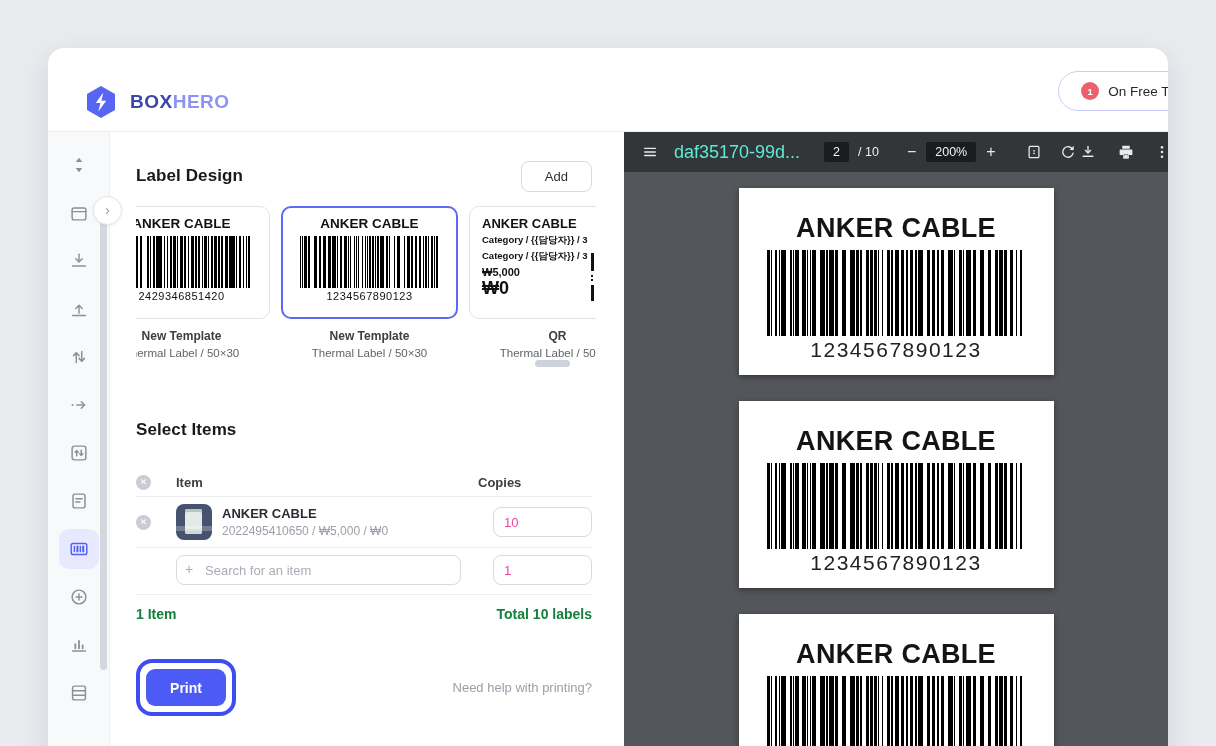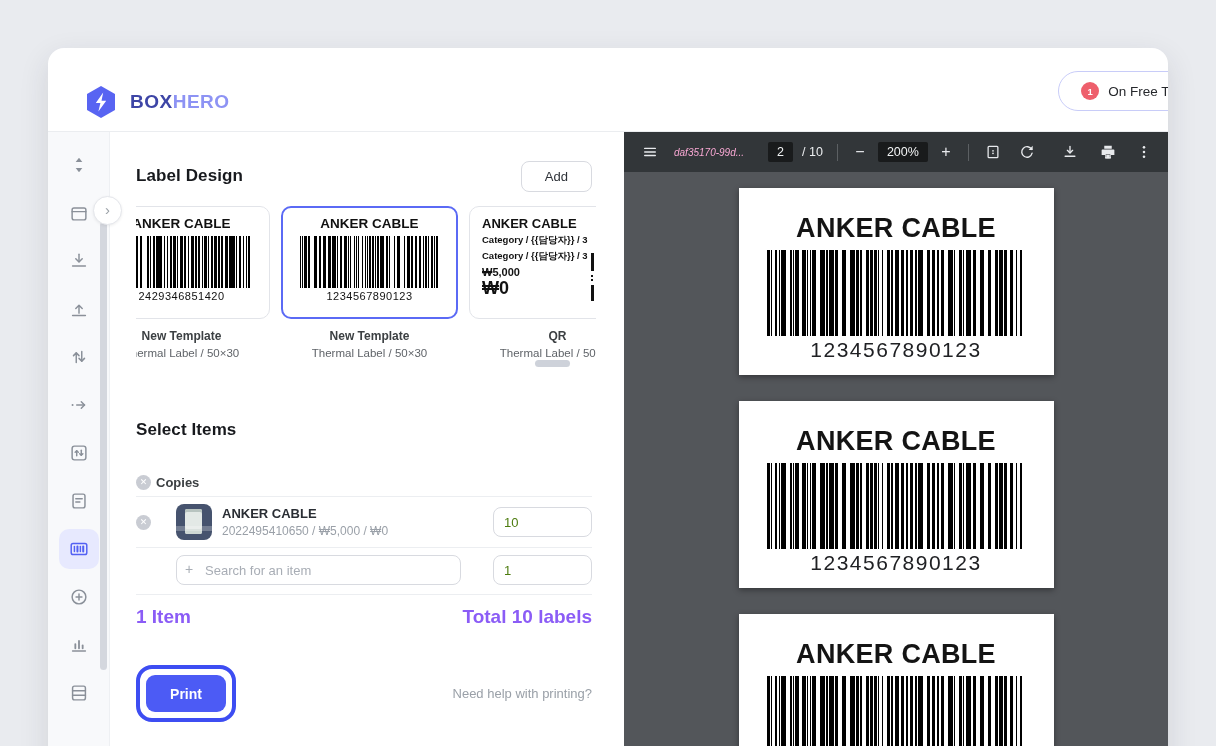--- a/index.html
+++ b/index.html
@@ -76,41 +76,41 @@
   .divider{height:1px;background:#eceef1;}
   .item-row{display:flex;align-items:center;height:50px;}
   .thumb{width:36px;height:36px;border-radius:8px;margin-left:20px;background:#46536e;position:relative;overflow:hidden;flex:none;}
   .thumb:before{content:"";position:absolute;left:9px;top:5px;width:17px;height:25px;background:#e3e9e6;border-radius:2px;box-shadow:inset 0 3px 0 #b8c4c0,inset 0 -5px 0 #cfd8d4;}
   .thumb:after{content:"";position:absolute;left:0;top:22px;width:36px;height:5px;background:rgba(255,255,255,.25);}
   .item-meta{flex:1;padding-left:10px;min-width:0;}
   .item-name{font-size:13px;font-weight:600;color:#2a2e34;}
   .item-sub{font-size:12px;color:#9aa0a8;margin-top:3px;white-space:nowrap;}
   .copies-cell{width:114px;flex:none;display:flex;justify-content:flex-end;}
   .copies-input{width:99px;height:30px;box-sizing:border-box;border:1px solid #d8dae0;border-radius:8px;font-size:13px;
-                color:#4d7c0f;padding:0 10px;font-family:inherit;outline:none;}
+                color:#ec4899;padding:0 10px;font-family:inherit;outline:none;}
   .search-row{display:flex;align-items:center;padding:7px 0 9px;}
   .search-wrap{flex:1;margin-left:40px;margin-right:17px;position:relative;}
   .search-input{width:100%;height:30px;box-sizing:border-box;border:1px solid #d8dae0;border-radius:8px;font-size:13px;
                 padding:0 10px 0 28px;color:#ec4899;font-family:inherit;outline:none;}
   .search-input::placeholder{color:#a8adb5;}
   .search-plus{position:absolute;left:9px;top:7px;width:14px;height:14px;color:#a8adb5;font-size:14px;line-height:14px;}
-  .summary-row{display:flex;justify-content:space-between;margin-top:11px;font-size:19px;font-weight:700;color:#8b5cf6;}
+  .summary-row{display:flex;justify-content:space-between;margin-top:11px;font-size:14px;font-weight:700;color:#15803d;}
   .print-row{display:flex;align-items:center;justify-content:space-between;margin-top:37px;}
   .print-ring{border:4px solid #3d4df2;border-radius:16px;padding:6px;background:#fff;display:inline-block;}
   .print-btn{width:80px;height:37px;background:#4c5bf5;color:#fff;border:none;border-radius:9px;font-size:14px;
              font-weight:600;font-family:inherit;cursor:pointer;}
   .help-link{font-size:13px;color:#9aa0a8;cursor:pointer;}
 
   
   .pdf{flex:1;display:flex;flex-direction:column;min-width:0;}
   .pdf-toolbar{height:40px;flex:none;background:#323639;display:flex;align-items:center;padding:0 14px 0 16px;
                color:#eceef0;font-size:12.5px;}
   .pt-icon{width:20px;height:20px;flex:none;cursor:pointer;display:flex;align-items:center;justify-content:center;}
   .pt-icon svg{width:18px;height:18px;}
-  .pdf-file{margin-left:14px;color:#f9a8d4;font-size:10px;white-space:nowrap;font-style:italic;}
+  .pdf-file{margin-left:14px;color:#5eead4;font-size:18px;white-space:nowrap;}
   .pt-box{background:#191b1c;border-radius:2px;padding:3px 9px;font-size:12.5px;color:#f1f3f4;cursor:text;}
   .pt-page{margin-left:24px;}
   .pt-slash{margin-left:9px;white-space:nowrap;}
   .pt-sep{width:1px;height:17px;background:#5c6063;margin:0 14px;}
   .pt-zoomtxt{margin:0 10px;}
   .pt-sign{font-size:16px;cursor:pointer;width:16px;text-align:center;color:#e8eaed;}
   .pt-spacer{flex:1;}
   .pdf-body{flex:1;background:#53565a;overflow:hidden;display:flex;flex-direction:column;align-items:center;
             padding-top:16px;gap:26px;}
   .plabel{width:315px;height:187px;flex:none;background:#fff;box-shadow:0 2px 6px rgba(0,0,0,.38);
@@ -396,20 +396,21 @@
         <div class="carousel-bar"></div>
 
         <div class="sec-head select-head">
           <div class="sec-title">Select Items</div>
         </div>
 
         <div class="tbl-head">
           <div class="col-x">
               <div class="rm">✕</div>
             </div>
+          <div class="col-item">Item</div>
           <div class="col-copies">Copies</div>
         </div>
         <div class="divider"></div>
 
         <div class="item-row">
           <div class="col-x">
               <div class="rm">✕</div>
             </div>
           <div class="thumb"></div>
           <div class="item-meta">

